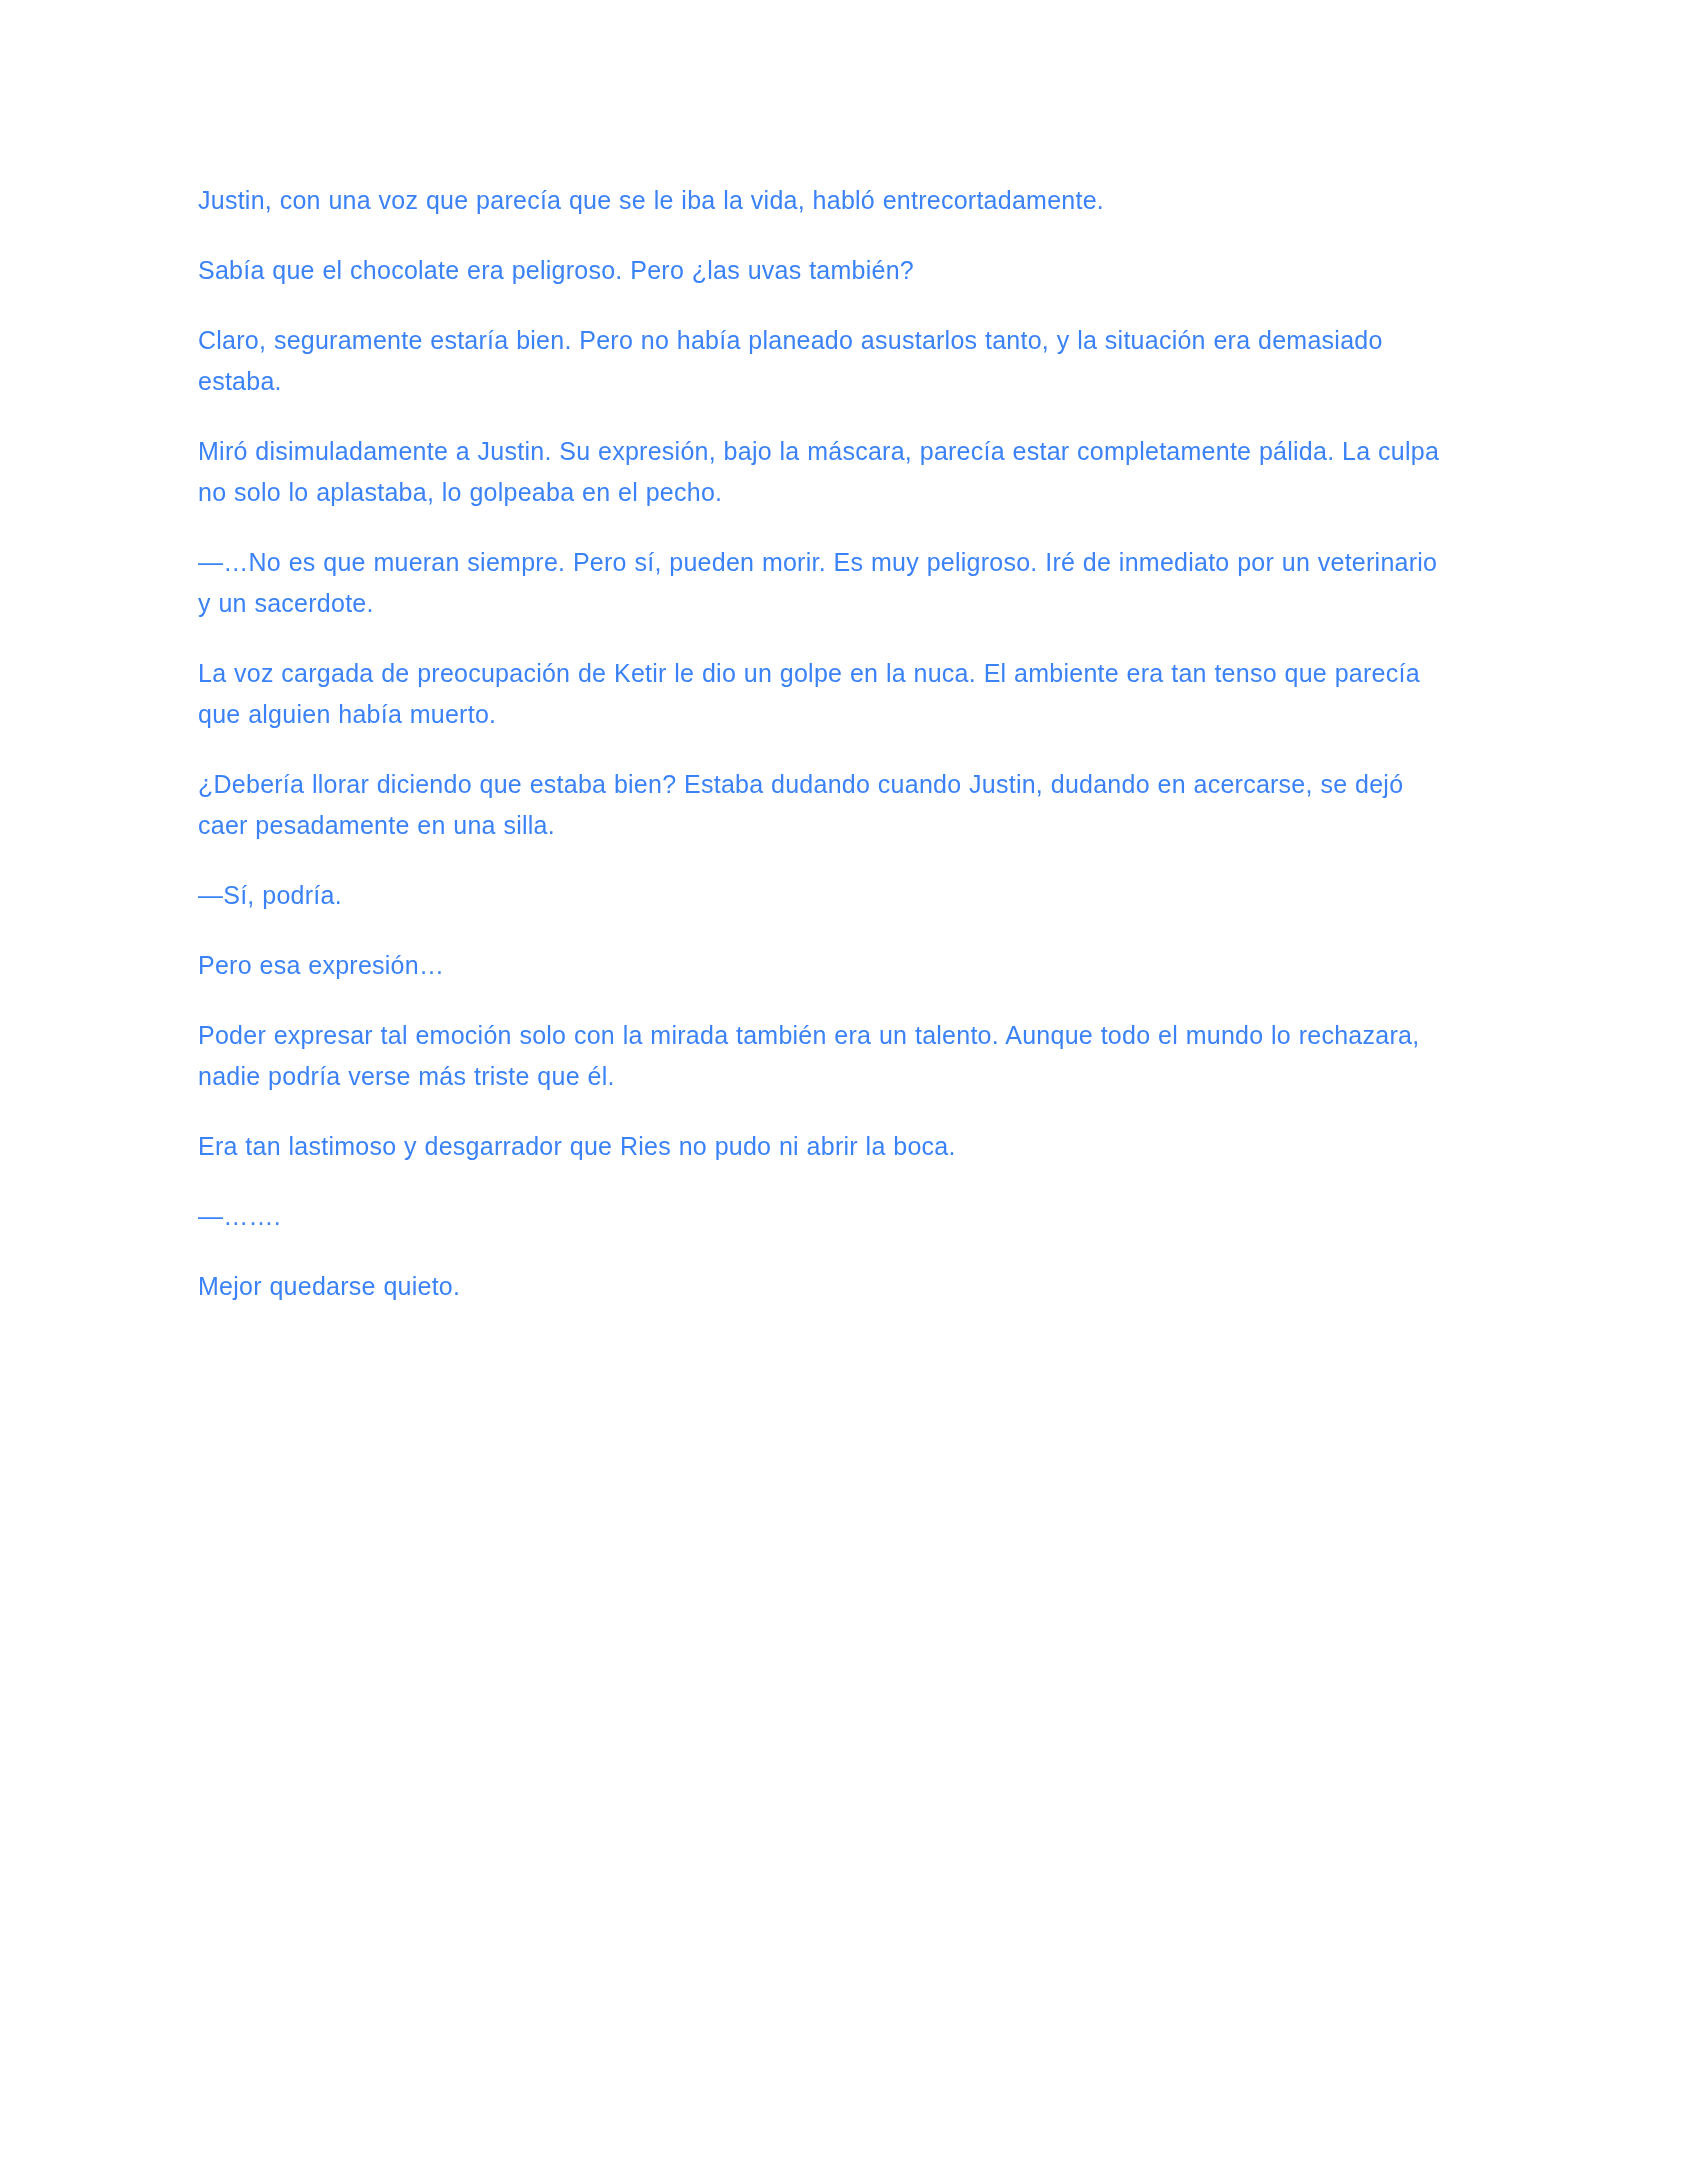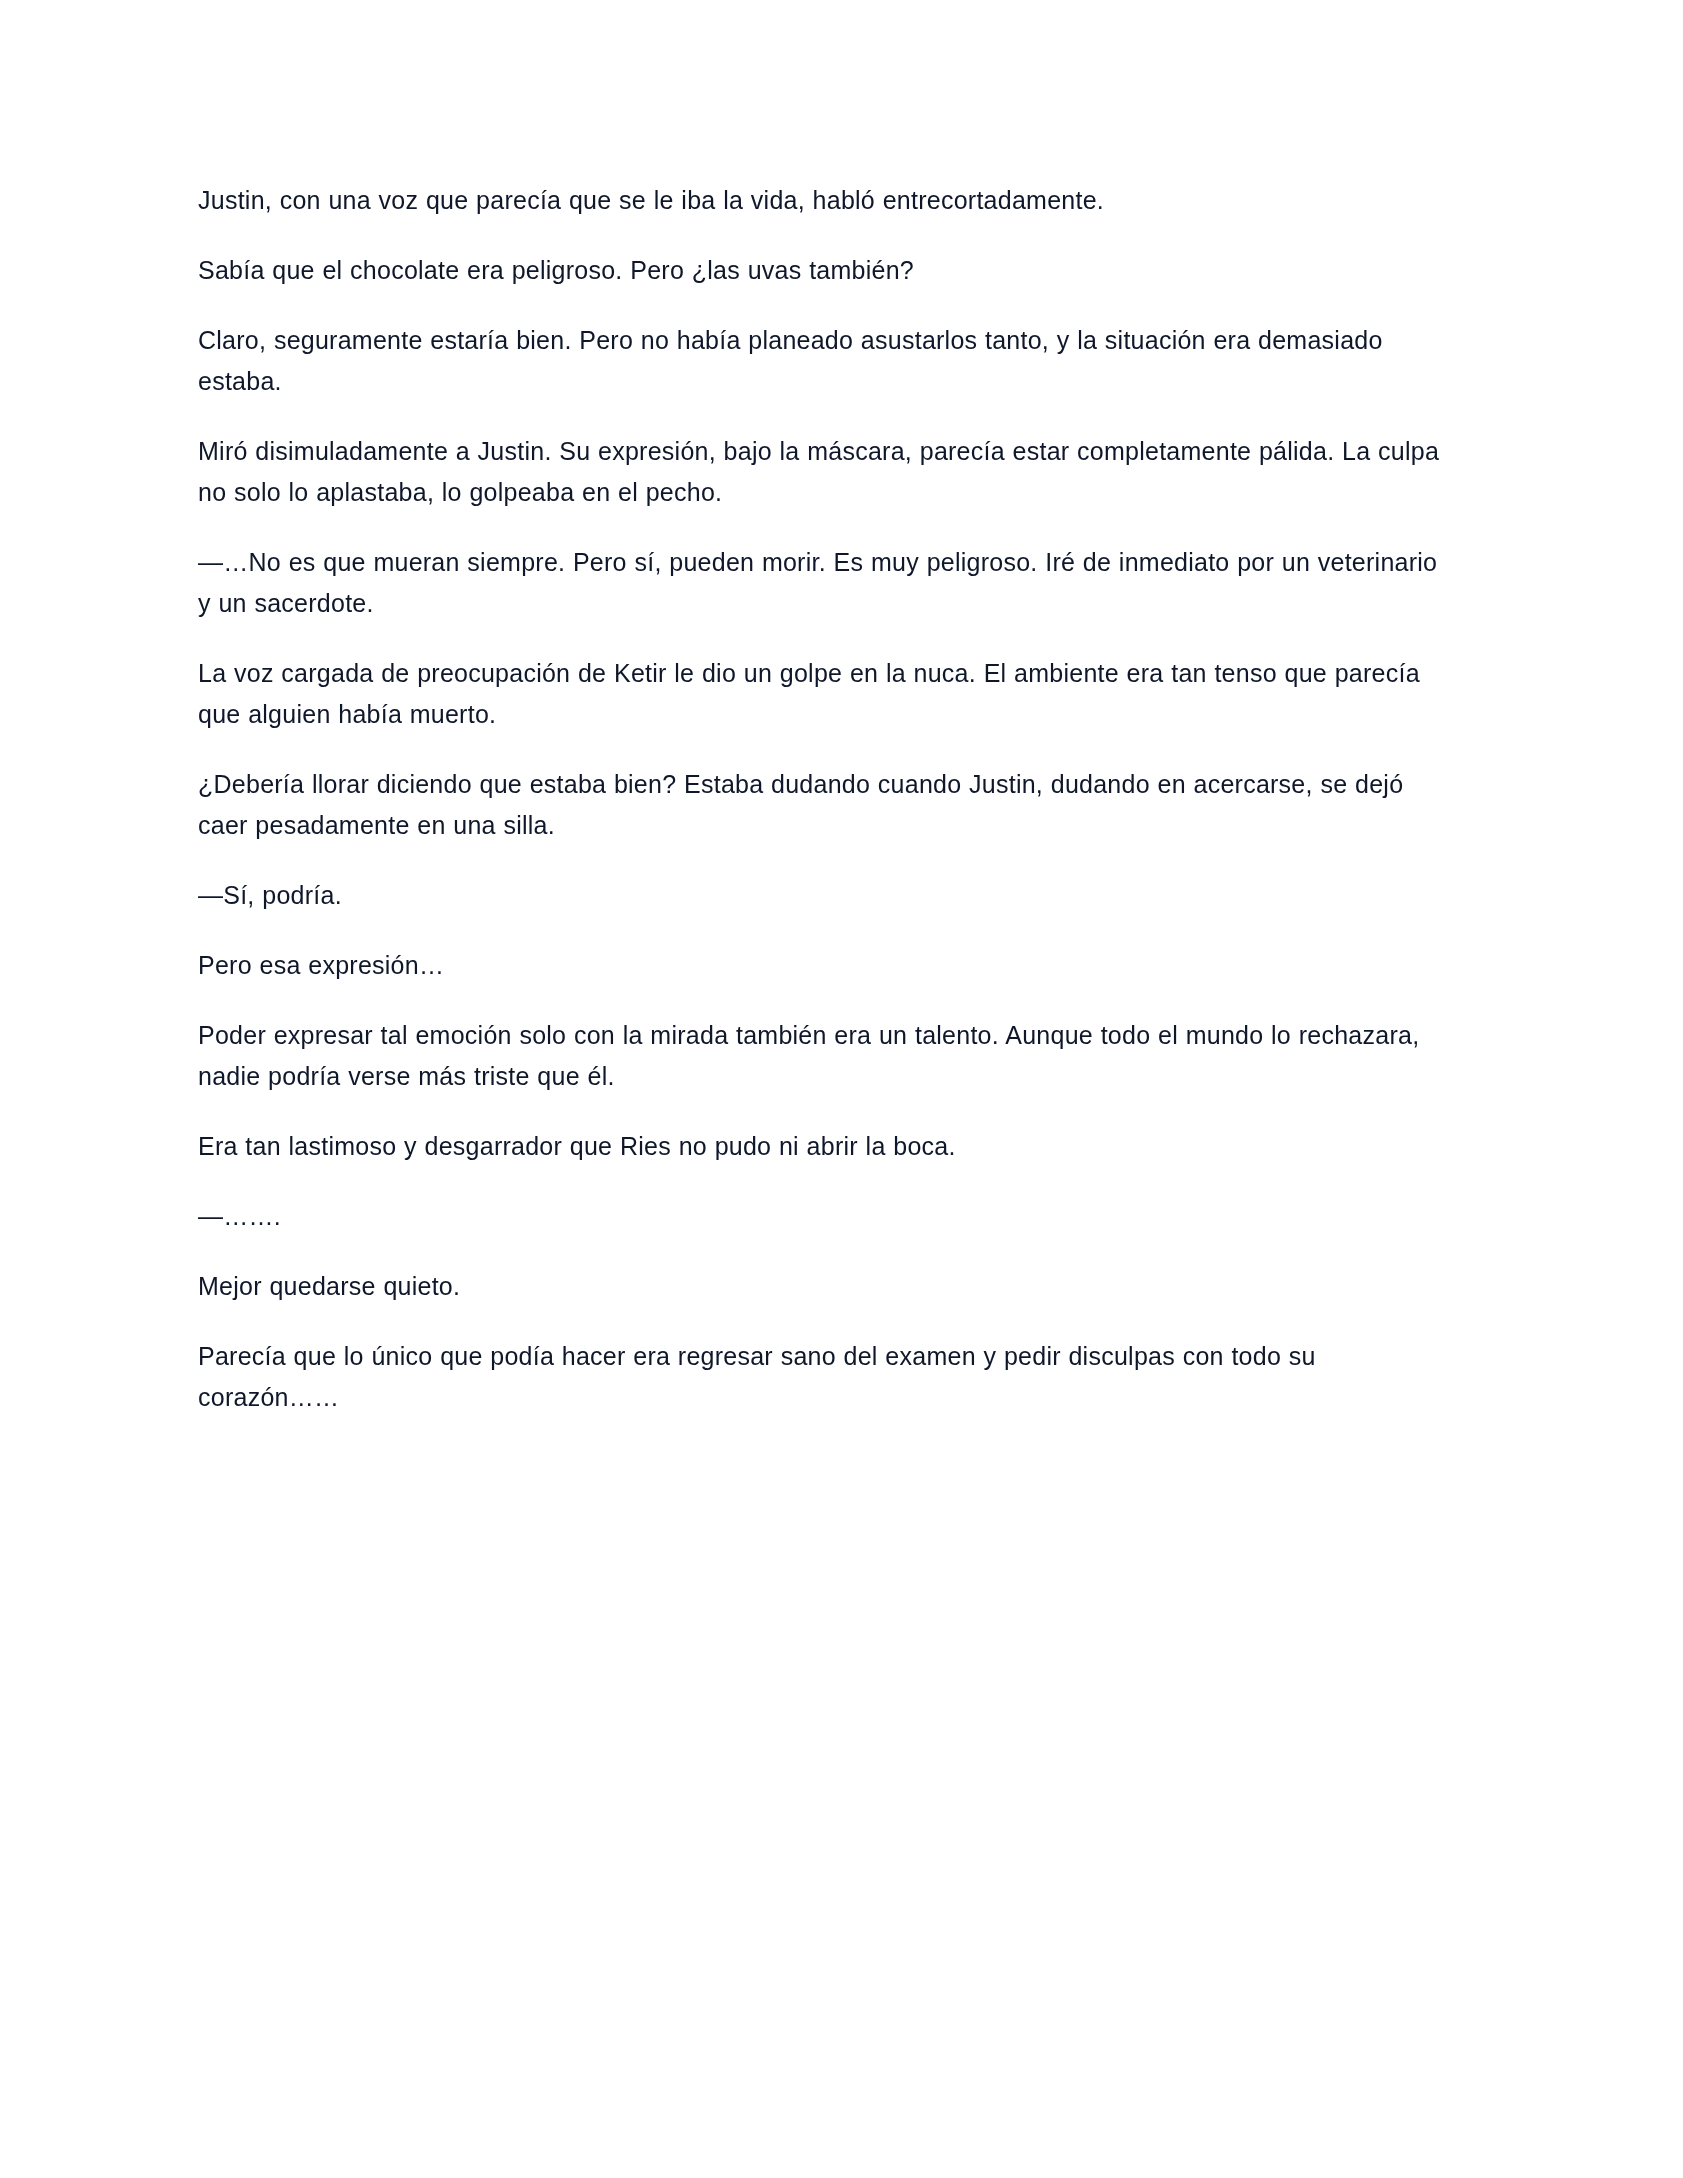--- a/index.html
+++ b/index.html
@@ -27,21 +27,21 @@
     top: 180px;
     width: 1245px;
   }
   .para {
     font-size: 25px;
     line-height: 41px;
     letter-spacing: 0.01em;
     margin: 0 0 29px 0;
     text-align: left;
     word-spacing: 0.02em;
-    color: #0f172a;
+    color: #3b82f6;
   }
   .para.italic {
     font-style: italic;
   }
   .para.last {
     margin-bottom: 0;
   }
 </style>
 </head>
 <body>
@@ -55,17 +55,16 @@
     <p class="para">Miró disimuladamente a Justin. Su expresión, bajo la máscara, parecía estar completamente pálida. La culpa no solo lo aplastaba, lo golpeaba en el pecho.</p>
     <p class="para">—…No es que mueran siempre. Pero sí, pueden morir. Es muy peligroso. Iré de inmediato por un veterinario y un sacerdote.</p>
     <p class="para">La voz cargada de preocupación de Ketir le dio un golpe en la nuca. El ambiente era tan tenso que parecía que alguien había muerto.</p>
     <p class="para">¿Debería llorar diciendo que estaba bien? Estaba dudando cuando Justin, dudando en acercarse, se dejó caer pesadamente en una silla.</p>
     <p class="para">—Sí, podría.</p>
     <p class="para">Pero esa expresión…</p>
     <p class="para">Poder expresar tal emoción solo con la mirada también era un talento. Aunque todo el mundo lo rechazara, nadie podría verse más triste que él.</p>
     <p class="para">Era tan lastimoso y desgarrador que Ries no pudo ni abrir la boca.</p>
     <p class="para">—…….</p>
     <p class="para">Mejor quedarse quieto.</p>
-    <p class="para last">Parecía que lo único que podía hacer era regresar sano del examen y pedir disculpas con todo su corazón……</p>
 
   </div>
 </div>
 
 
 </body></html>

